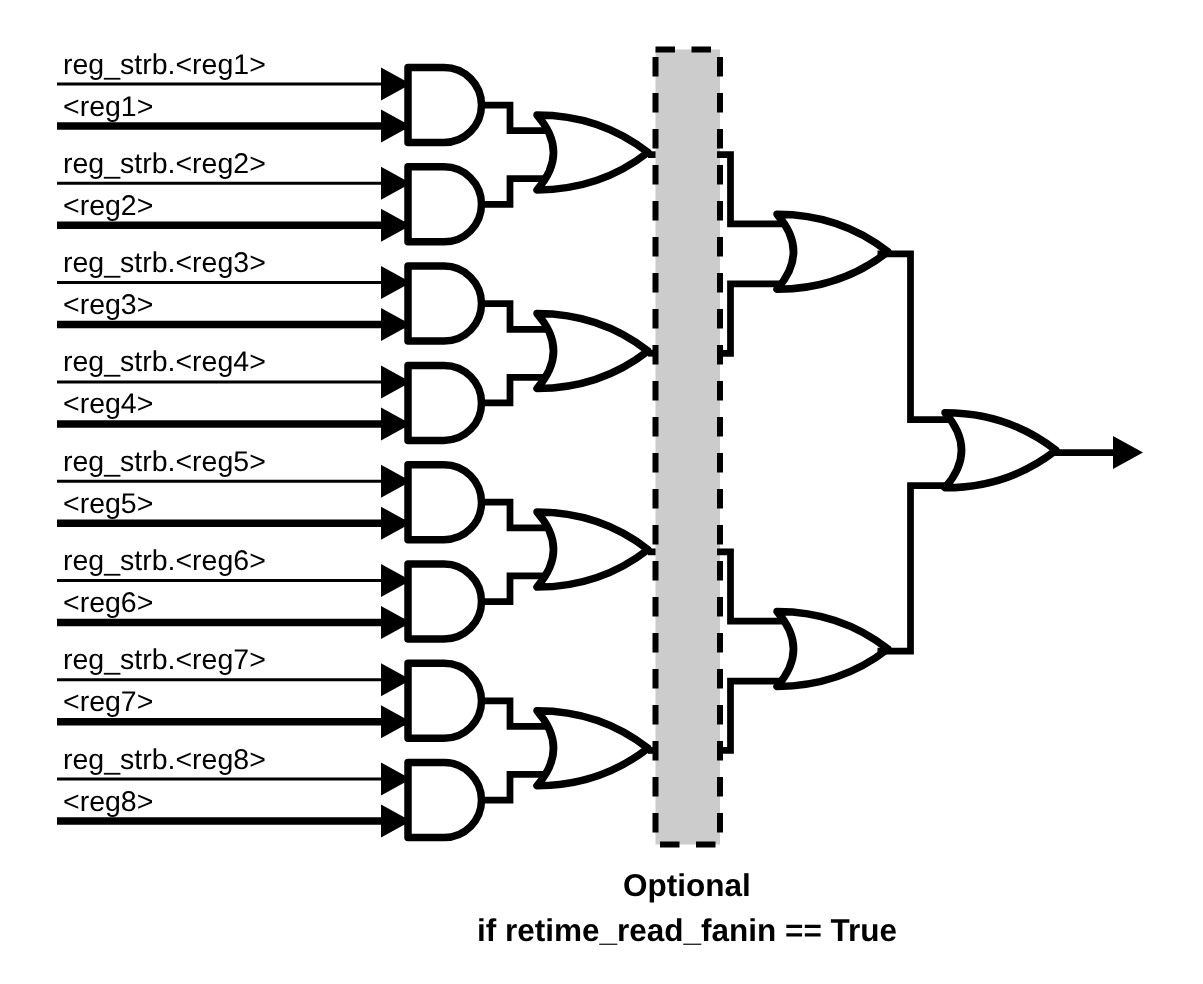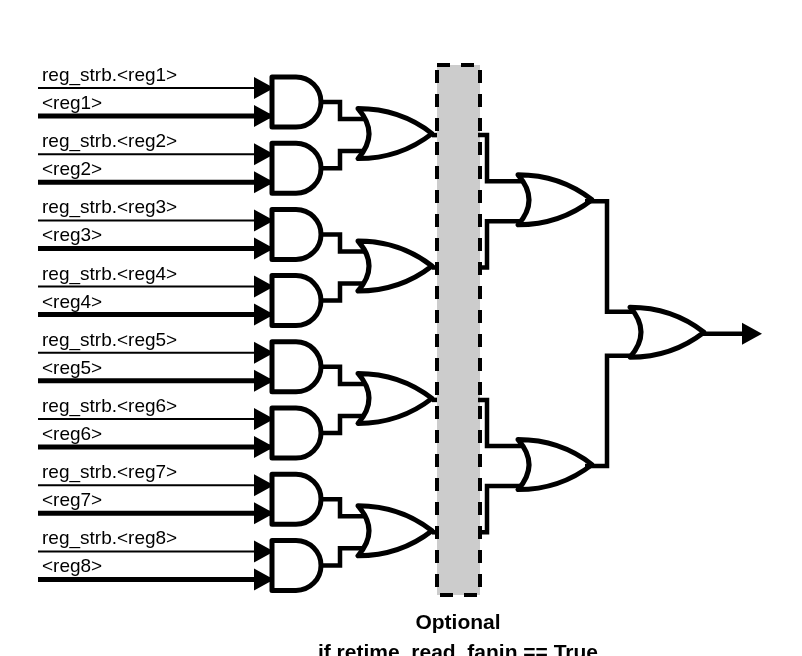--- a/index.html
+++ b/index.html
@@ -10,21 +10,20 @@
   body {
     width: 802px;
     height: 656px;
     font-family: "Liberation Sans", sans-serif;
     overflow: hidden;
   }
   #diagram-root {
     position: relative;
     width: 802px;
     height: 556px;
-    margin-top: 32px;
   }
   svg.canvas {
     position: absolute;
     top: 0;
     left: 0;
     width: 802px;
     height: 656px;
   }
   .wire-thin {
     stroke: #000000;

